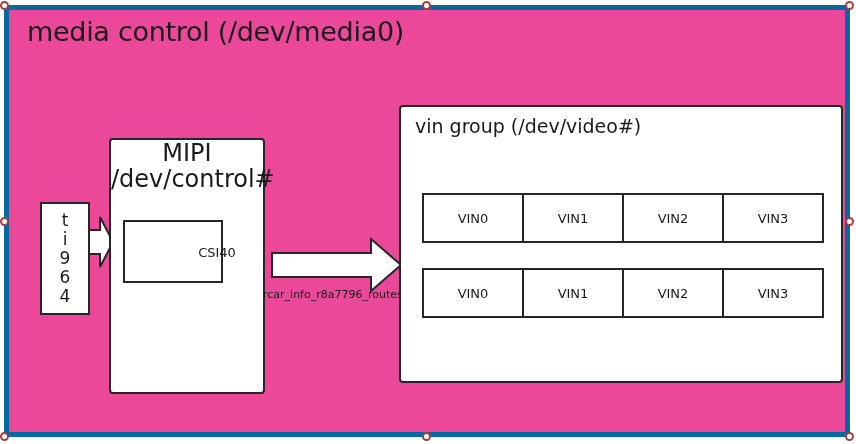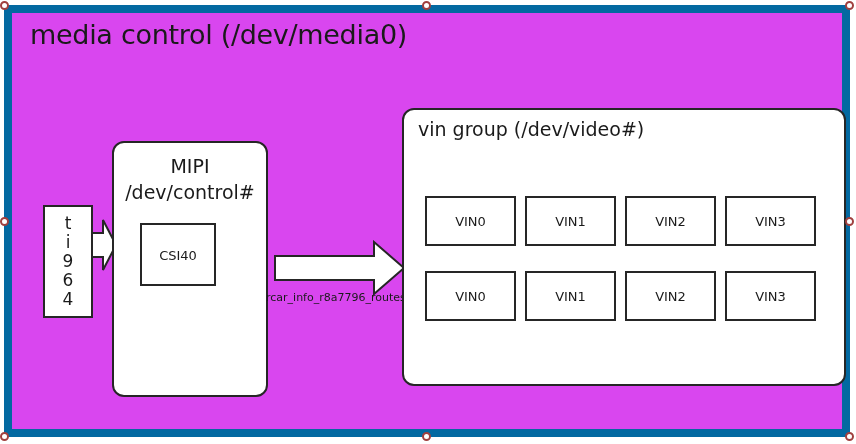--- a/index.html
+++ b/index.html
@@ -18,23 +18,23 @@
     overflow: hidden;
   }
 
   
   #outer-frame {
     position: absolute;
     left: 4px;
     top: 5px;
     width: 846px;
     height: 432px;
-    border: 8px solid #0369a1;
+    border: 5px solid #0369a1;
     box-sizing: border-box;
-    background: #d946ef;
+    background: #ec4899;
   }
   .handle {
     position: absolute;
     width: 9px;
     height: 9px;
     border-radius: 50%;
     border: 2px solid #a0403f;
     background: #ffffff;
     box-sizing: border-box;
   }
@@ -51,21 +51,21 @@
   }
 
   
   .box {
     position: absolute;
     box-sizing: border-box;
     background: #ffffff;
     border: 2px solid #262626;
   }
   .rbox {
-    border-radius: 12px;
+    border-radius: 4px;
   }
   .box-label {
     position: absolute;
     width: 100%;
     text-align: center;
     color: #1a1a1a;
     white-space: nowrap;
   }
 
   
@@ -88,25 +88,25 @@
   #ti964-label span { display: block; }
 
   
   #mipi-box {
     left: 100px;
     top: 128px;
     width: 156px;
     height: 256px;
   }
   #mipi-title {
-    top: 10px;
-    font-size: 19px;
+    top: 0;
+    font-size: 24px;
     line-height: 26px;
   }
-  #csi40-box { left: 128px; top: 210px; width: 76px; height: 63px; }
+  #csi40-box { left: 114px; top: 210px; width: 100px; height: 63px; padding-left: 44px; }
   #csi20-box { left: 114px; top: 290px; width: 88px; height: 63px; }
   .csi-label {
     top: 50%;
     transform: translateY(-50%);
     font-size: 13px;
   }
 
   
   #vin-group-box {
     left: 390px;
@@ -116,21 +116,21 @@
   }
   #vin-group-title {
     position: absolute;
     left: 14px;
     top: 8px;
     font-size: 19px;
     color: #1a1a1a;
     white-space: nowrap;
   }
   .vin-box {
-    width: 91px;
+    width: 102px;
     height: 50px;
   }
   .vin-label {
     top: 50%;
     transform: translateY(-50%);
     font-size: 13px;
   }
 
   
   .arrow-svg {

